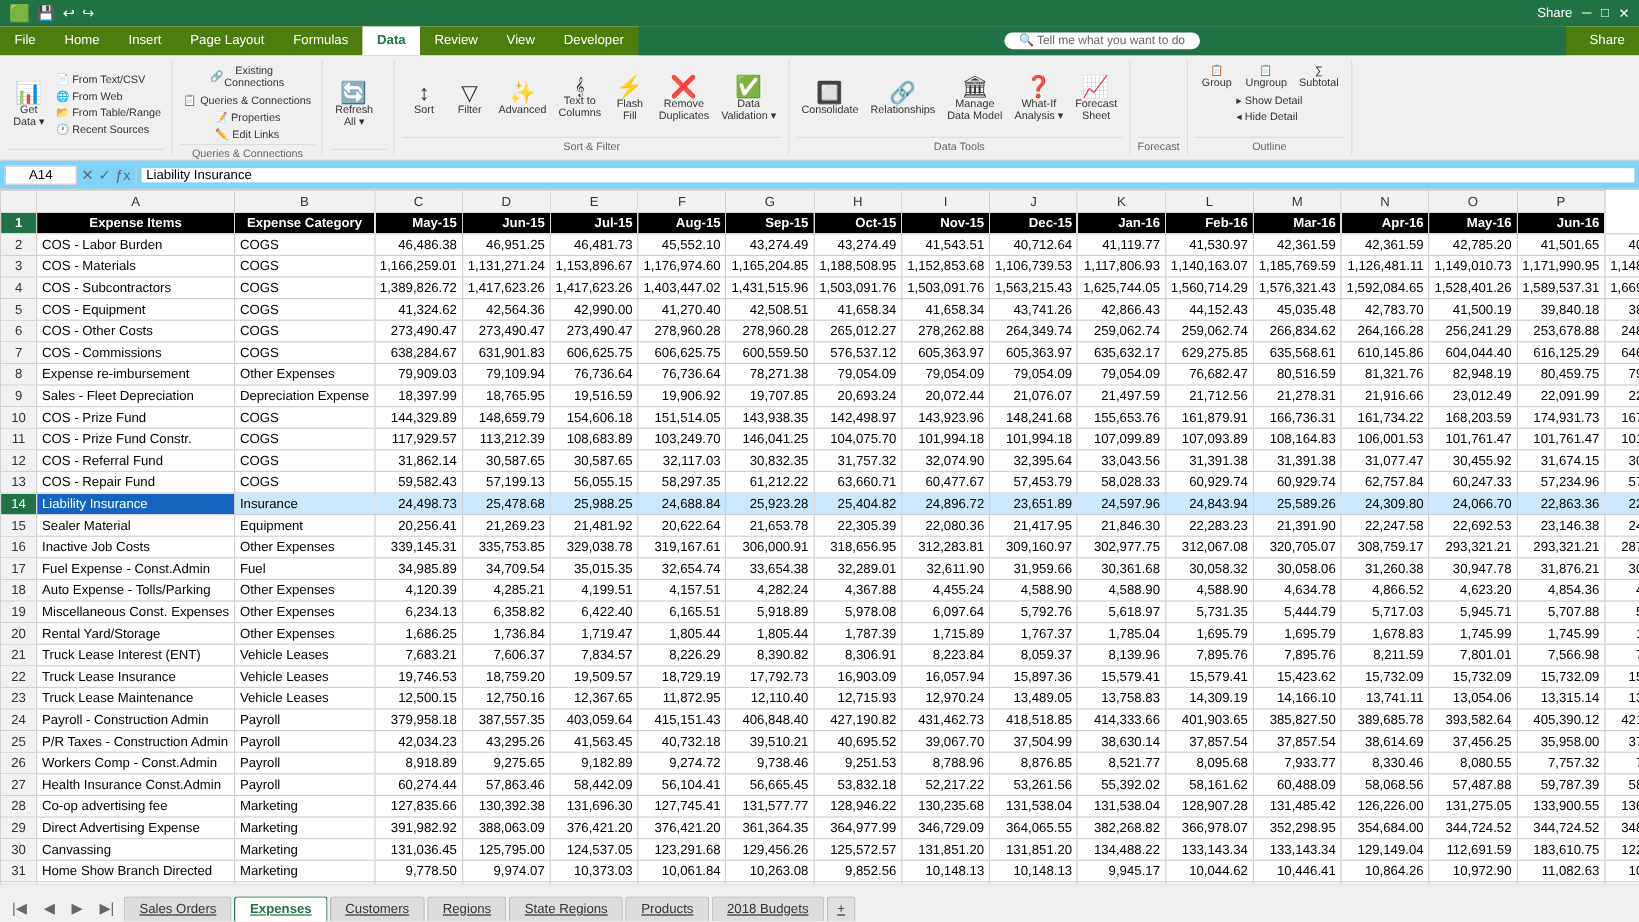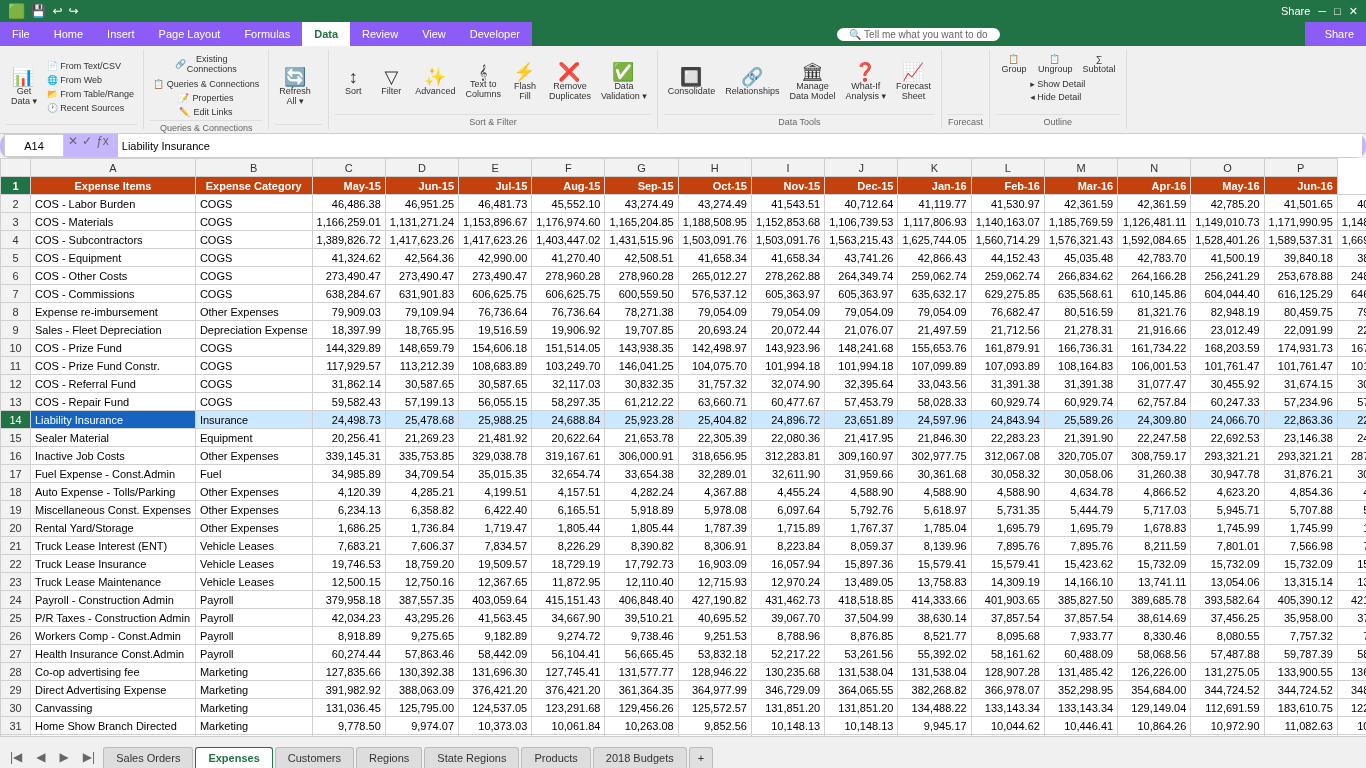--- a/index.html
+++ b/index.html
@@ -14,21 +14,21 @@
       align-items: center;
       justify-content: space-between;
       padding: 0 8px;
       font-size: 12px;
     }
     #title-bar .left { display: flex; align-items: center; gap: 6px; }
     #title-bar .center { font-size: 12px; font-weight: 400; }
     #title-bar .right { display: flex; align-items: center; gap: 8px; font-size: 11px; }
     #ribbon-tabs {
       display: flex;
-      background: #8b5cf6;
+      background: #4d7c0f;
       height: 24px;
     }
     .ribbon-tab {
       padding: 0 12px;
       color: white;
       font-size: 11px;
       display: flex;
       align-items: center;
       cursor: pointer;
     }
@@ -88,26 +88,26 @@
       cursor: pointer;
       padding: 1px 3px;
       font-size: 9px;
       color: #333;
       border-radius: 2px;
     }
 
     
     #formula-bar {
       display: flex;
+      align-items: center;
       height: 24px;
-      background: #c4b5fd;
+      background: #7dd3fc;
       border-bottom: 1px solid #ccc;
       padding: 0 4px;
       gap: 4px;
-      border-radius: 10px;
     }
     #cell-ref {
       width: 60px;
       border: 1px solid #ccc;
       padding: 1px 4px;
       font-size: 11px;
       text-align: center;
     }
     #formula-icons { display: flex; gap: 4px; color: #666; font-size: 12px; }
     #formula-input {
@@ -159,21 +159,21 @@
       text-align: center;
       font-weight: normal;
       color: #333;
       width: 30px;
       min-width: 30px;
       position: sticky;
       left: 0;
       z-index: 5;
     }
     .header-row th {
-      background: #c2410c;
+      background: #000000;
       color: white;
       font-weight: 600;
       position: sticky;
       top: 18px;
       z-index: 9;
     }
     .num { text-align: right; }
 
     
     #sheet-tabs {
@@ -187,20 +187,21 @@
     }
     .sheet-tab {
       padding: 4px 12px;
       background: #ddd;
       border: 1px solid #bbb;
       border-bottom: none;
       border-radius: 3px 3px 0 0;
       font-size: 11px;
       cursor: pointer;
       color: #333;
+      text-decoration: underline;
     }
     .sheet-tab.active {
       background: white;
       font-weight: 600;
       color: #217346;
       border-color: #217346;
     }
     .sheet-tab-nav {
       color: #666;
       padding: 4px 6px;
@@ -922,21 +923,21 @@
             <td class="num">405,390.12</td>
             <td class="num">421.60</td>
           </tr>
           <tr>
             <th class="row-header">25</th>
             <td>P/R Taxes - Construction Admin</td>
             <td>Payroll</td>
             <td class="num">42,034.23</td>
             <td class="num">43,295.26</td>
             <td class="num">41,563.45</td>
-            <td class="num">34,667.90</td>
+            <td class="num">40,732.18</td>
             <td class="num">39,510.21</td>
             <td class="num">40,695.52</td>
             <td class="num">39,067.70</td>
             <td class="num">37,504.99</td>
             <td class="num">38,630.14</td>
             <td class="num">37,857.54</td>
             <td class="num">37,857.54</td>
             <td class="num">38,614.69</td>
             <td class="num">37,456.25</td>
             <td class="num">35,958.00</td>

